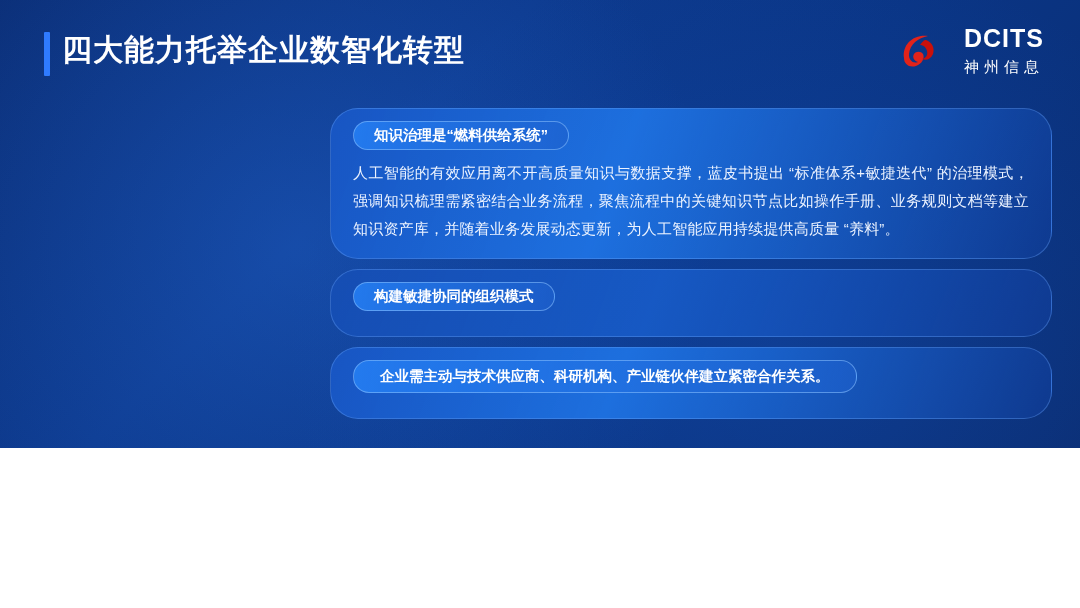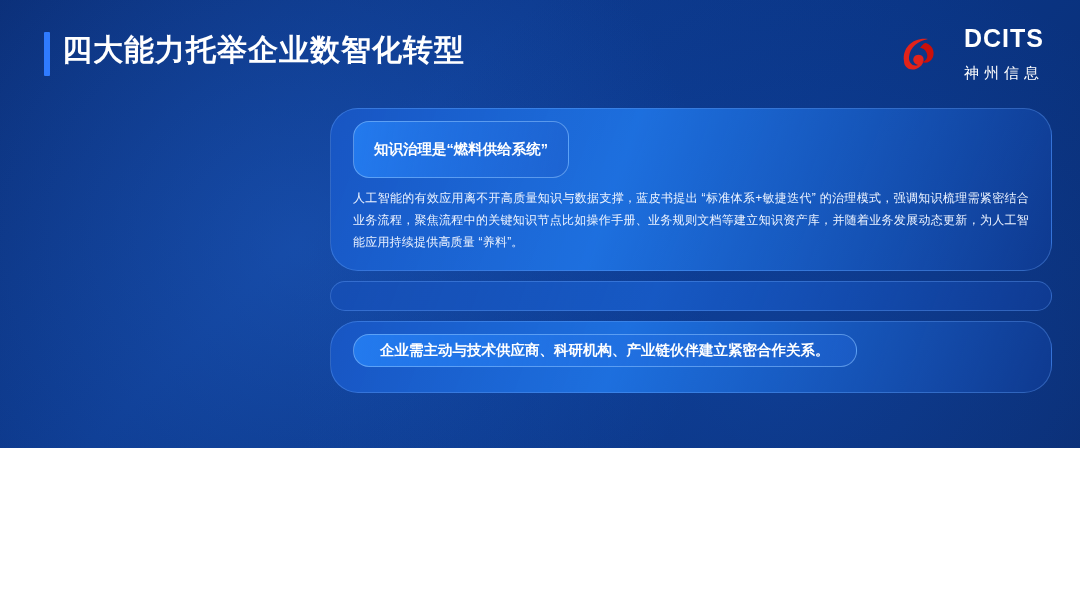--- a/index.html
+++ b/index.html
@@ -71,21 +71,21 @@
   .logo-en {
     font-size: 25px;
     font-weight: bold;
     color: #ffffff;
     letter-spacing: 1px;
   }
   .logo-cn {
     font-size: 15px;
     color: #ffffff;
     letter-spacing: 5px;
-    margin-top: 14px;
+    margin-top: 8px;
   }
 
   
   .left-panel {
     position: absolute;
     left: 22px; top: 112px;
     width: 292px; height: 470px;
     border: 1.5px dashed #5f90d8;
     border-radius: 4px;
     display: flex;
@@ -115,35 +115,35 @@
     padding: 12px 22px 16px 22px;
     background: linear-gradient(110deg, rgba(22,78,180,0.92) 0%, rgba(25,96,208,0.78) 45%, rgba(18,64,160,0.55) 100%);
     border: 1px solid rgba(110,170,255,0.35);
     overflow: hidden;
   }
   .card.glow {
     background: linear-gradient(110deg, rgba(24,86,196,0.95) 0%, rgba(32,120,235,0.85) 40%, rgba(18,64,160,0.5) 100%);
   }
   .card-head {
     display: inline-block;
-    padding: 18px 20px;
+    padding: 4px 20px;
     border-radius: 16px;
     background: linear-gradient(100deg, rgba(36,124,240,0.95) 0%, rgba(30,96,205,0.6) 100%);
     border: 1px solid rgba(140,195,255,0.55);
     color: #ffffff;
     font-size: 14.5px;
     font-weight: bold;
     margin-bottom: 9px;
     white-space: nowrap;
   }
   .card-head.wide {
     padding: 6px 26px;
   }
   .card-body {
-    font-size: 12px;
+    font-size: 15px;
     line-height: 1.85;
     color: #ecf3ff;
     text-align: justify;
     letter-spacing: 0.2px;
   }
 </style>
 </head>
 <body>
 
 <div class="slide">
@@ -169,20 +169,21 @@
 
   <div class="cards">
 
     <div class="card glow">
       <div class="card-head">知识治理是“燃料供给系统”</div>
       <div class="card-body">人工智能的有效应用离不开高质量知识与数据支撑，蓝皮书提出 “标准体系+敏捷迭代” 的治理模式，强调知识梳理需紧密结合业务流程，聚焦流程中的关键知识节点比如操作手册、业务规则文档等建立知识资产库，并随着业务发展动态更新，为人工智能应用持续提供高质量 “养料”。</div>
     </div>
 
 
     <div class="card">
+      <div class="card-head">构建敏捷协同的组织模式</div>
     </div>
 
     <div class="card glow">
       <div class="card-head wide">企业需主动与技术供应商、科研机构、产业链伙伴建立紧密合作关系。</div>
       
     </div>
 
   </div>
 </div>
 

